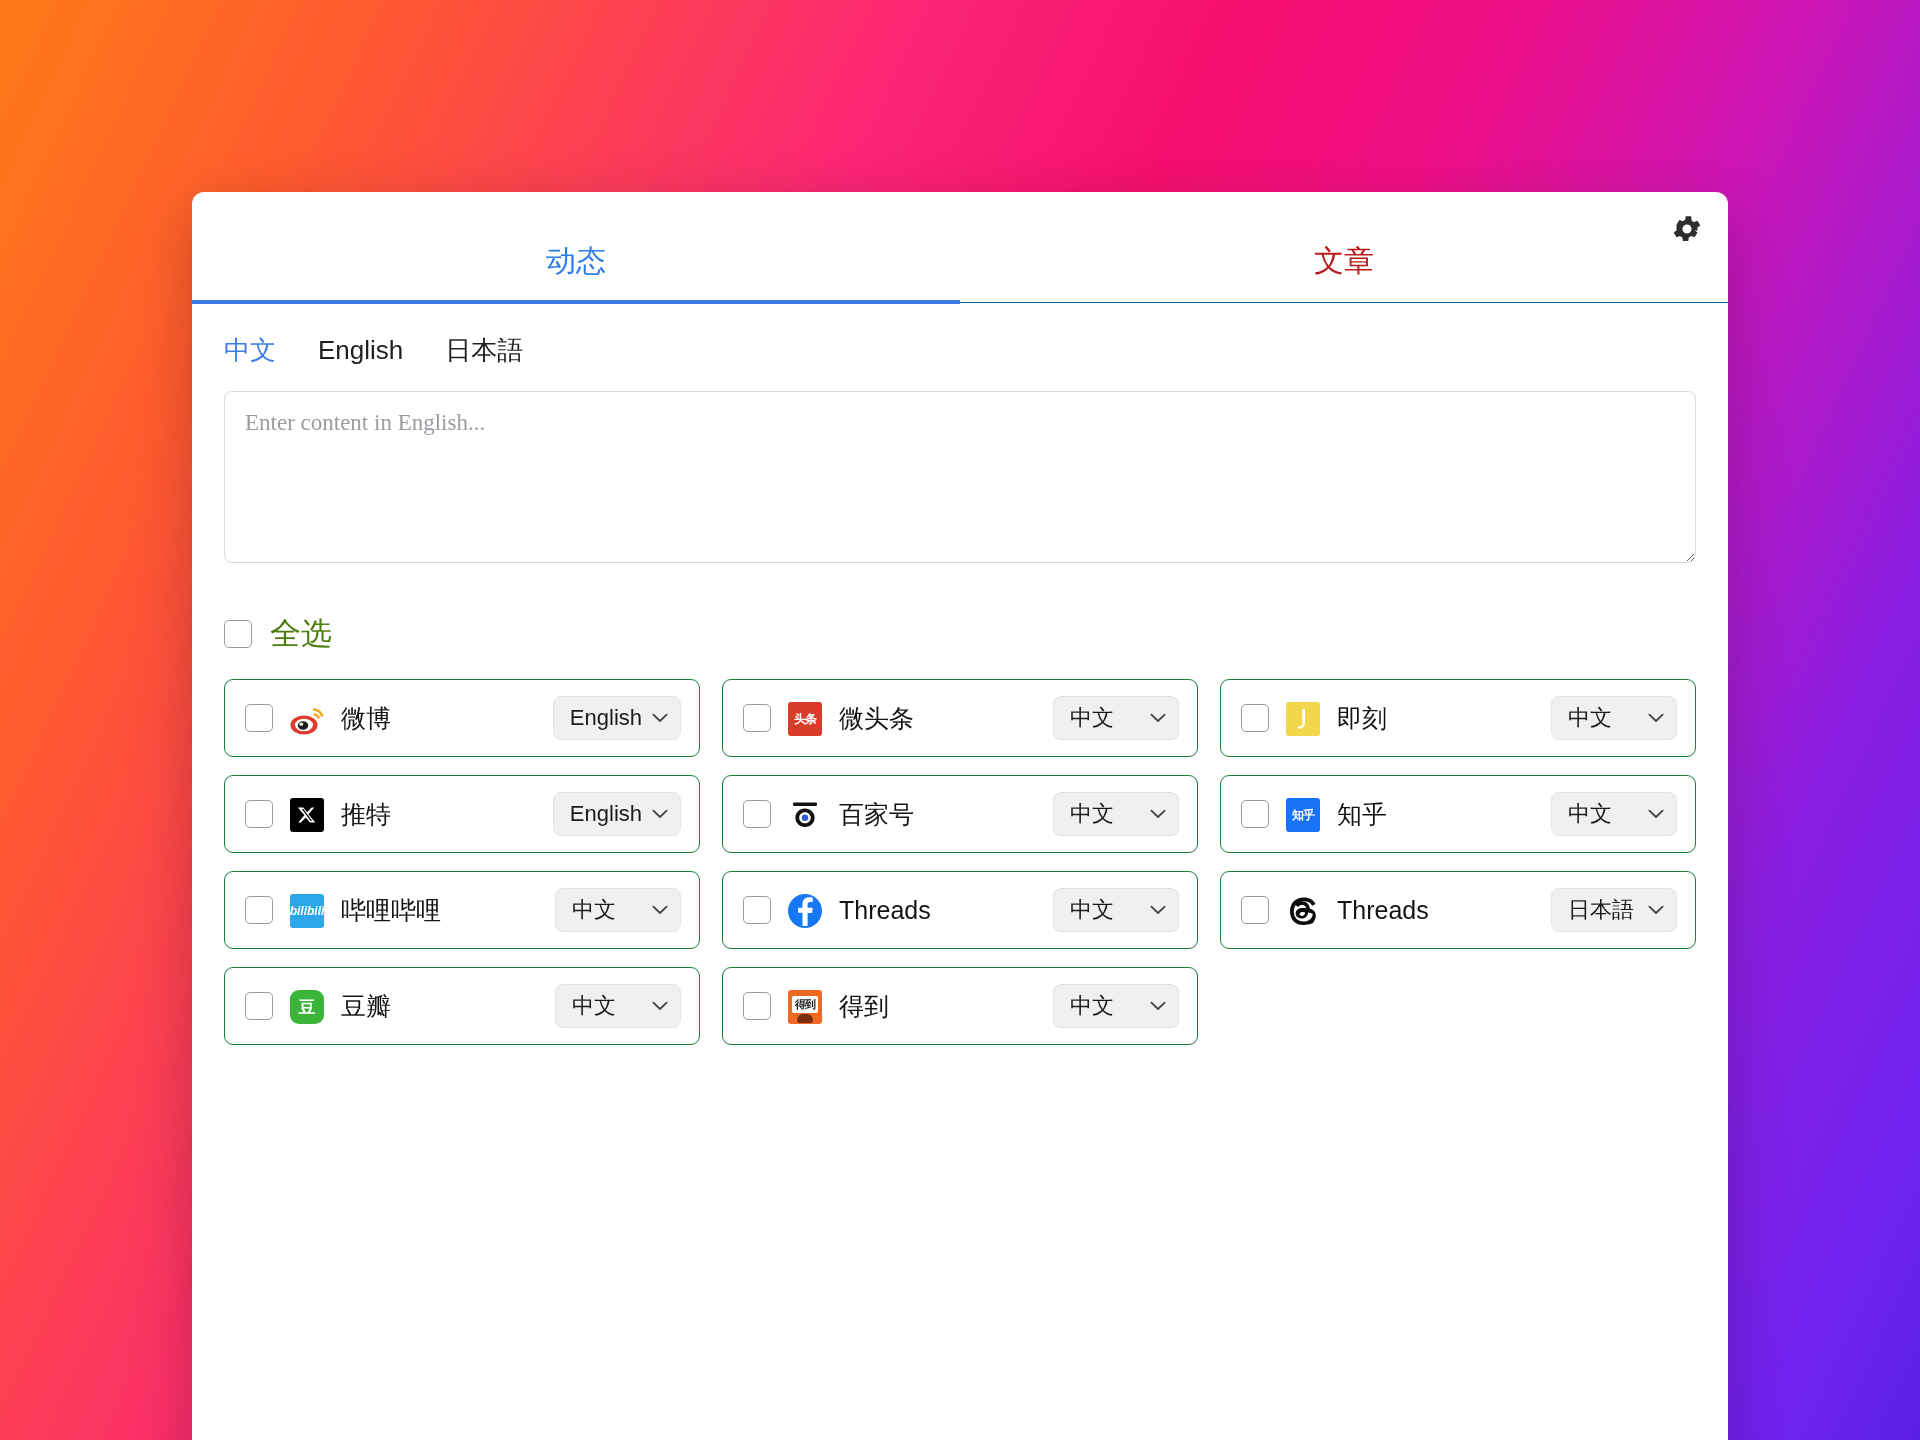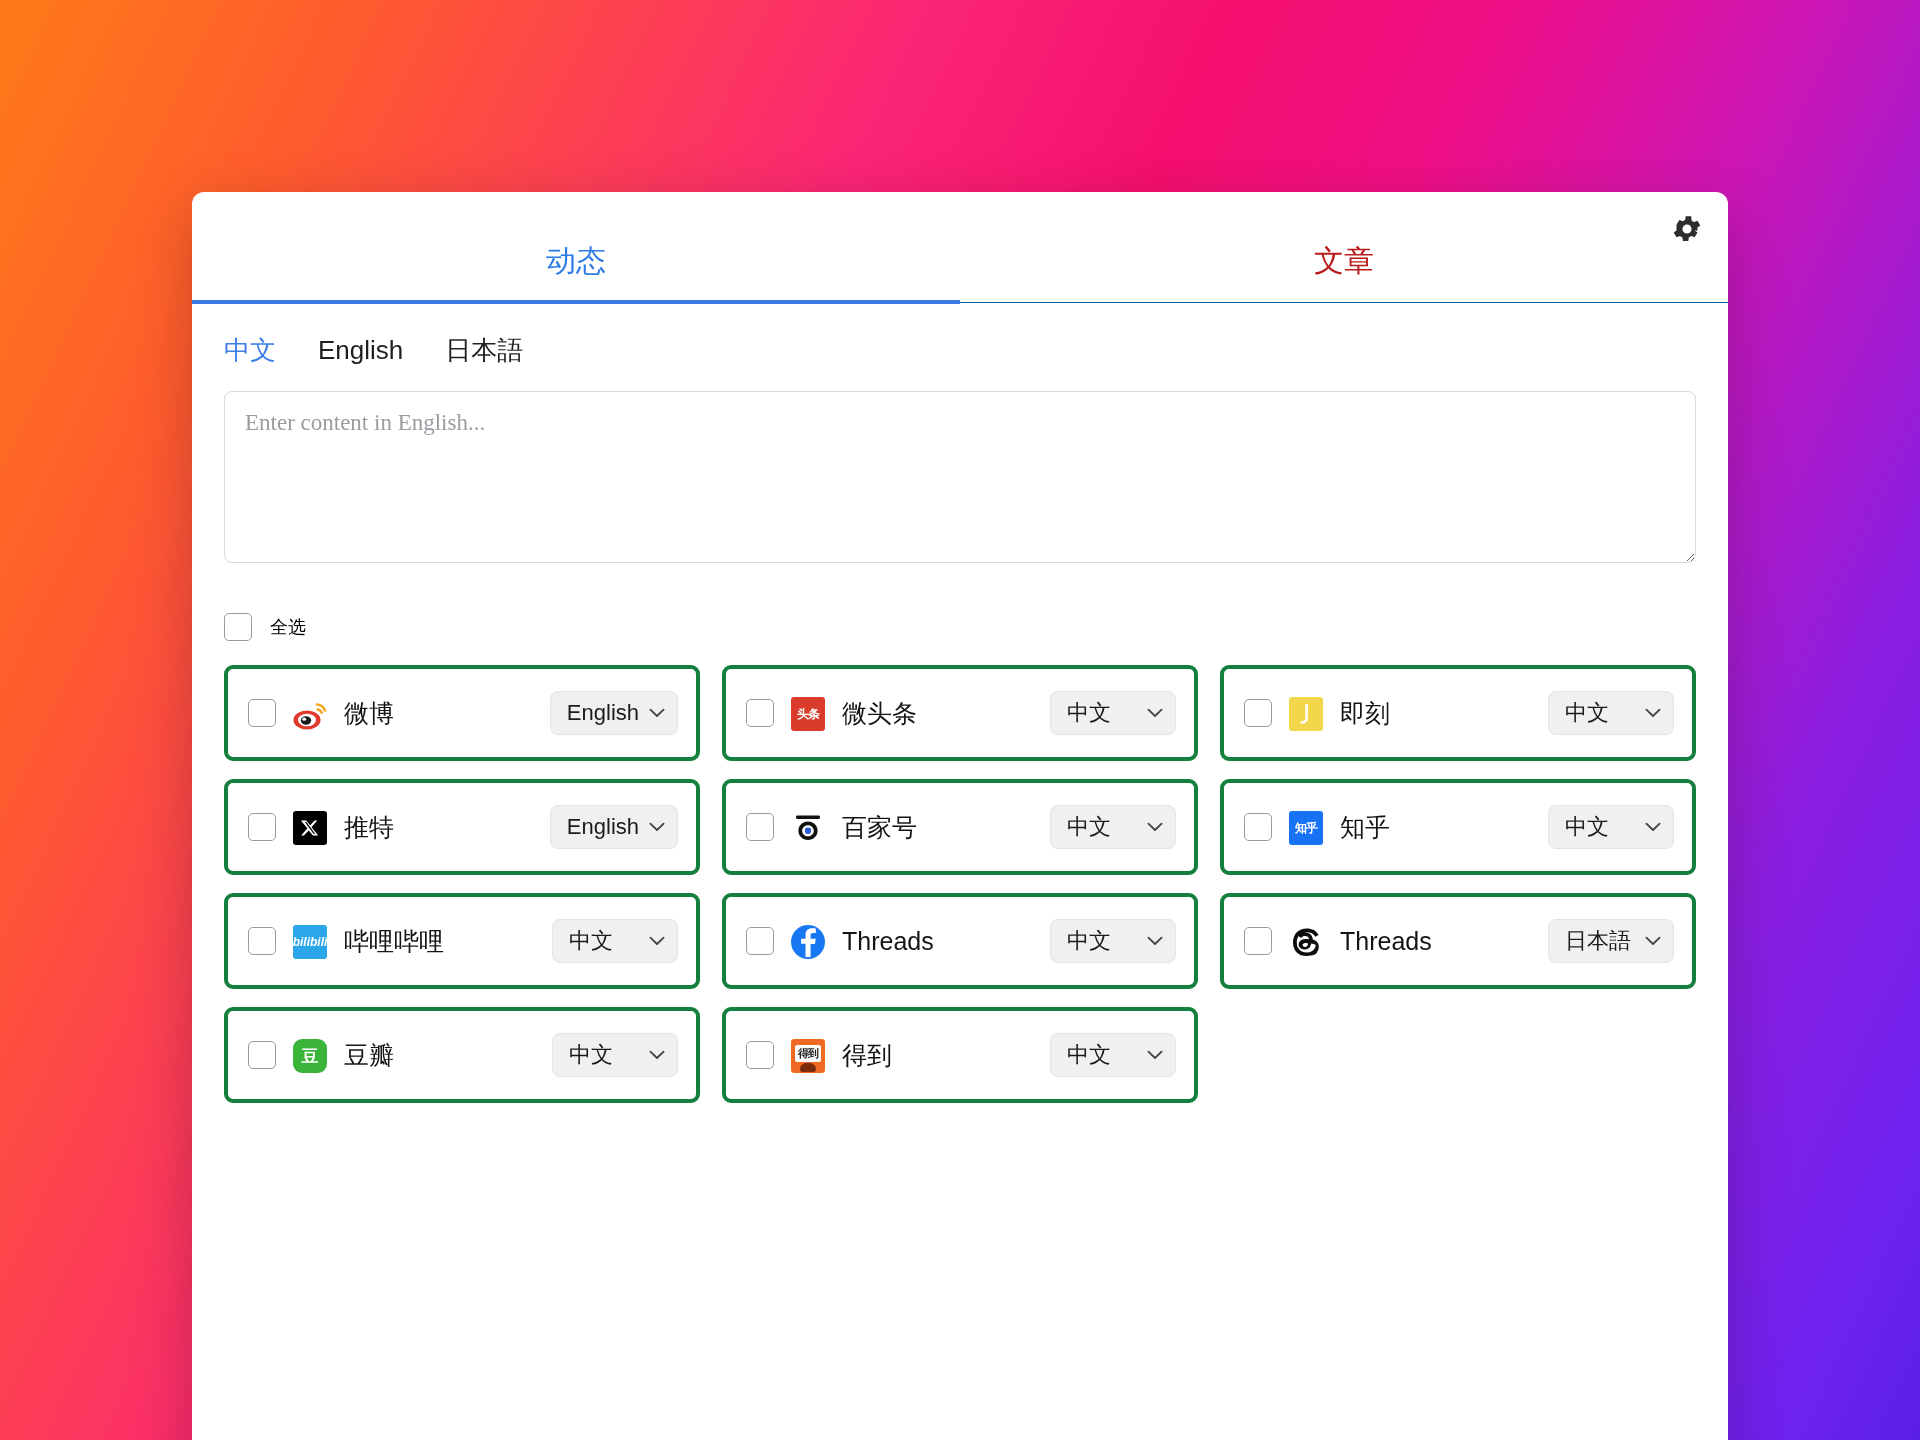--- a/index.html
+++ b/index.html
@@ -141,34 +141,34 @@
     padding: 46px 0 0 32px;
   }
   .cb {
     width: 28px; height: 28px;
     border: 1.5px solid #9a9aa2;
     border-radius: 5px;
     background: #fff;
     flex: 0 0 auto;
     cursor: pointer;
   }
-  .select-all-label { font-size: 18px; color: #000000; }
+  .select-all-label { font-size: 31px; color: #4d7c0f; }
 
   
   .grid {
     display: grid;
     grid-template-columns: repeat(3, 1fr);
     gap: 18px 22px;
     padding: 24px 32px 0 32px;
   }
   .card {
-    border: 4px solid #15803d;
+    border: 1px solid #15803d;
     border-radius: 9px;
     background: #fff;
-    height: 96px;
+    height: 78px;
     display: flex;
     align-items: center;
     padding: 0 18px 0 20px;
     gap: 16px;
   }
   .card .logo {
     width: 36px; height: 36px;
     flex: 0 0 auto;
     display: flex; align-items: flex-end; justify-content: center;
     overflow: hidden;

